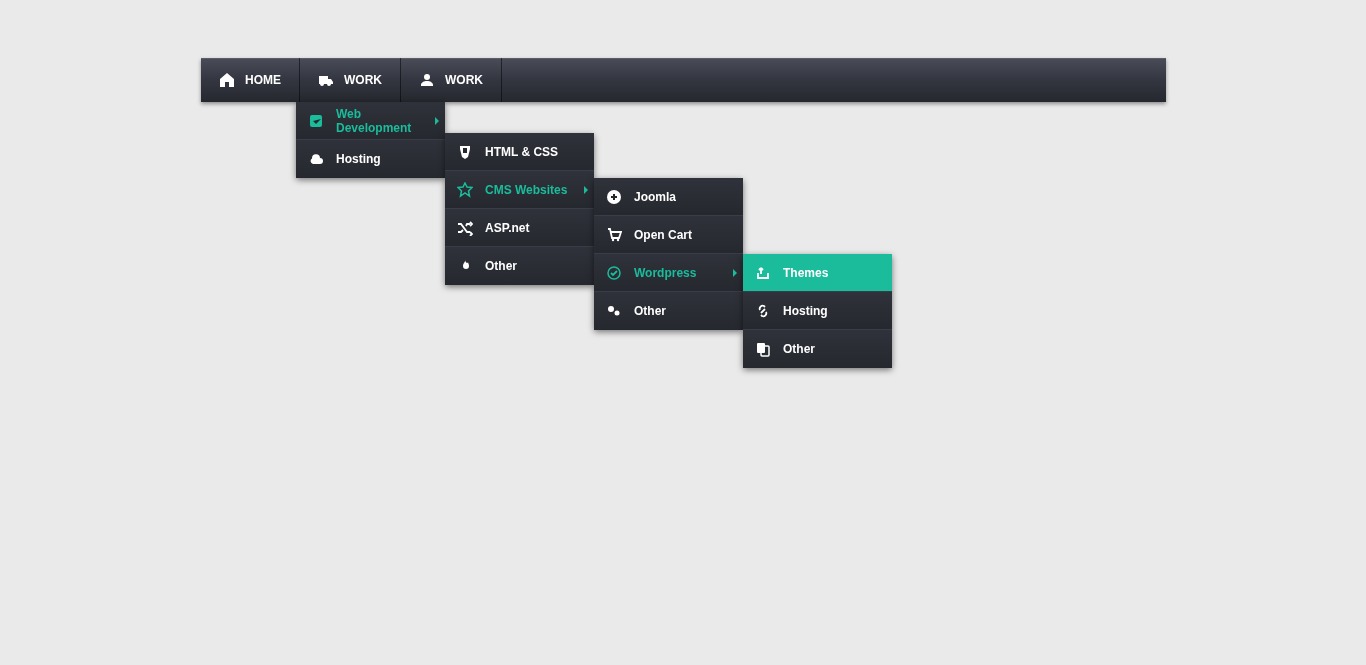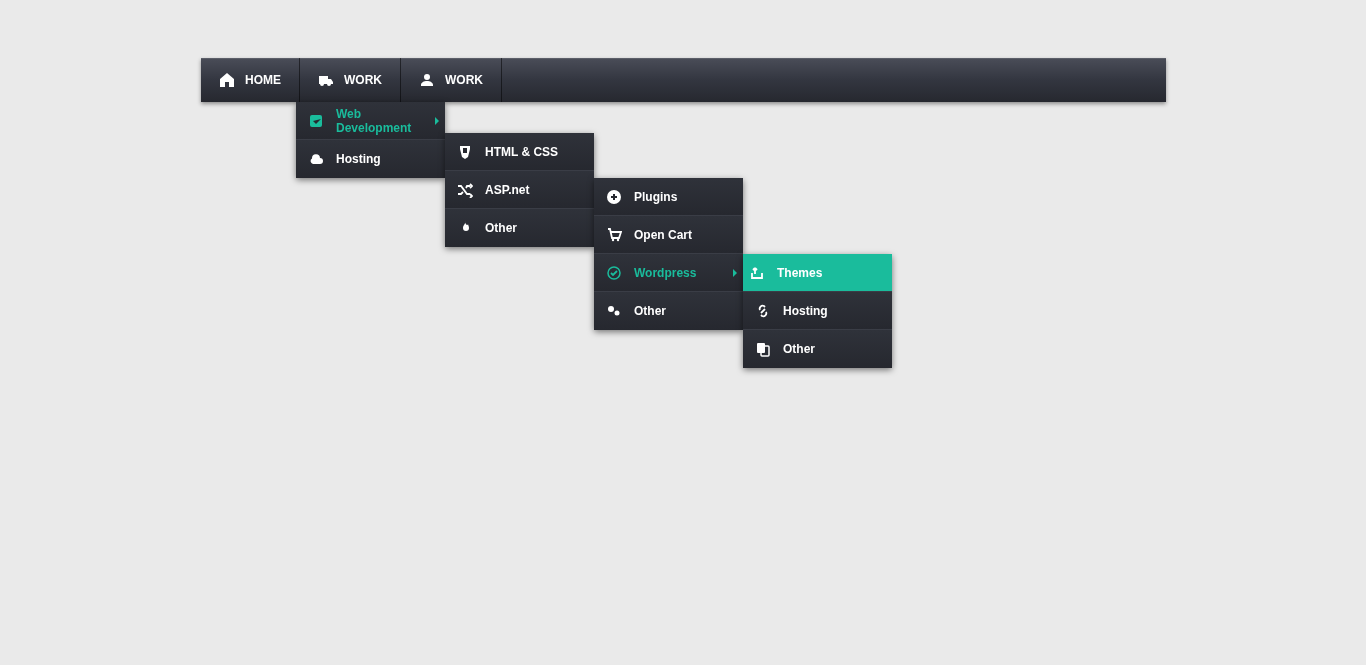--- a/index.html
+++ b/index.html
@@ -64,21 +64,20 @@
   border-bottom: 1px solid #3a3d46;
   background: linear-gradient(to bottom, #2f323a 0%, #26282f 100%);
   cursor: pointer;
   position: relative;
 }
 .submenu-item:last-child { border-bottom: none; }
 .submenu-item.active { color: #1abc9c; }
 .submenu-item.highlight {
   background: #1abc9c;
   color: #fff;
-  padding-left: 6px;
 }
 .submenu-item .ic { margin-right: 12px; width: 16px; height: 16px; display: inline-flex; align-items: center; justify-content: center; flex-shrink: 0; }
 .submenu-item .arrow {
   position: absolute;
   right: 6px;
   top: 50%;
   transform: translateY(-50%);
   width: 0; height: 0;
   border-top: 4px solid transparent;
   border-bottom: 4px solid transparent;
@@ -214,20 +213,29 @@
 
 <div class="submenu" id="sub2">
   <div class="submenu-item">
     <span class="ic">
         <svg width="16" height="16" viewBox="0 0 16 16">
           <use href="#i-shield"></use>
         </svg>
       </span>
     <span>HTML &amp; CSS</span>
   </div>
+  <div class="submenu-item active">
+    <span class="ic">
+        <svg width="16" height="16" viewBox="0 0 16 16">
+          <use href="#i-star"></use>
+        </svg>
+      </span>
+    <span>CMS Websites</span>
+    <span class="arrow"></span>
+  </div>
   <div class="submenu-item">
     <span class="ic">
         <svg width="16" height="16" viewBox="0 0 16 16">
           <use href="#i-random"></use>
         </svg>
       </span>
     <span>ASP.net</span>
   </div>
   <div class="submenu-item">
     <span class="ic">
@@ -239,21 +247,21 @@
   </div>
 </div>
 
 <div class="submenu" id="sub3">
   <div class="submenu-item">
     <span class="ic">
         <svg width="16" height="16" viewBox="0 0 16 16">
           <use href="#i-plus"></use>
         </svg>
       </span>
-    <span>Plugins</span>
+    <span>Joomla</span>
   </div>
   <div class="submenu-item">
     <span class="ic">
         <svg width="16" height="16" viewBox="0 0 16 16">
           <use href="#i-cart"></use>
         </svg>
       </span>
     <span>Open Cart</span>
   </div>
   <div class="submenu-item active">

